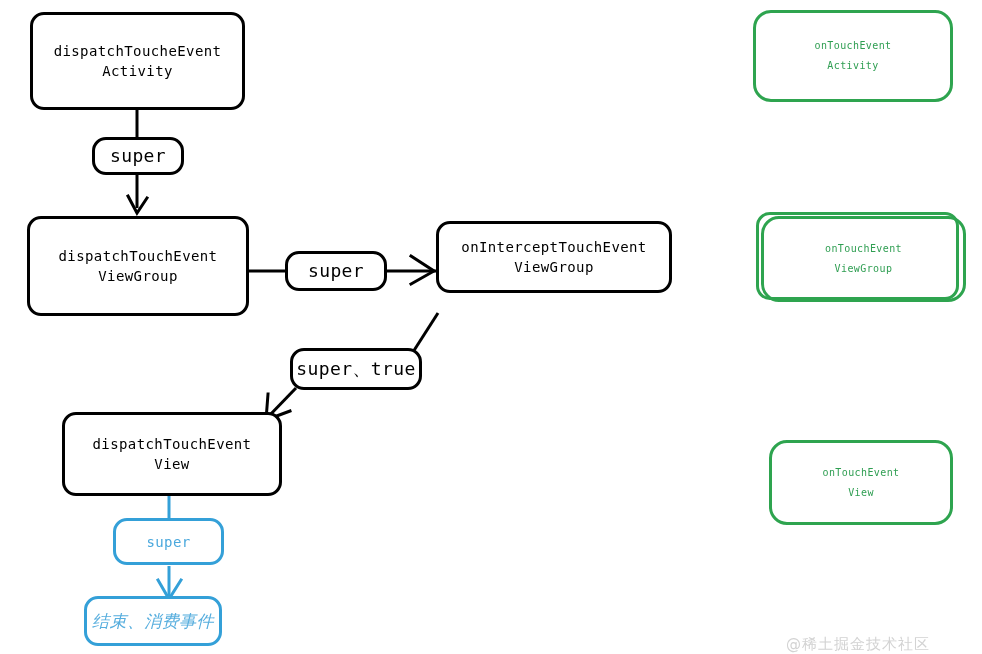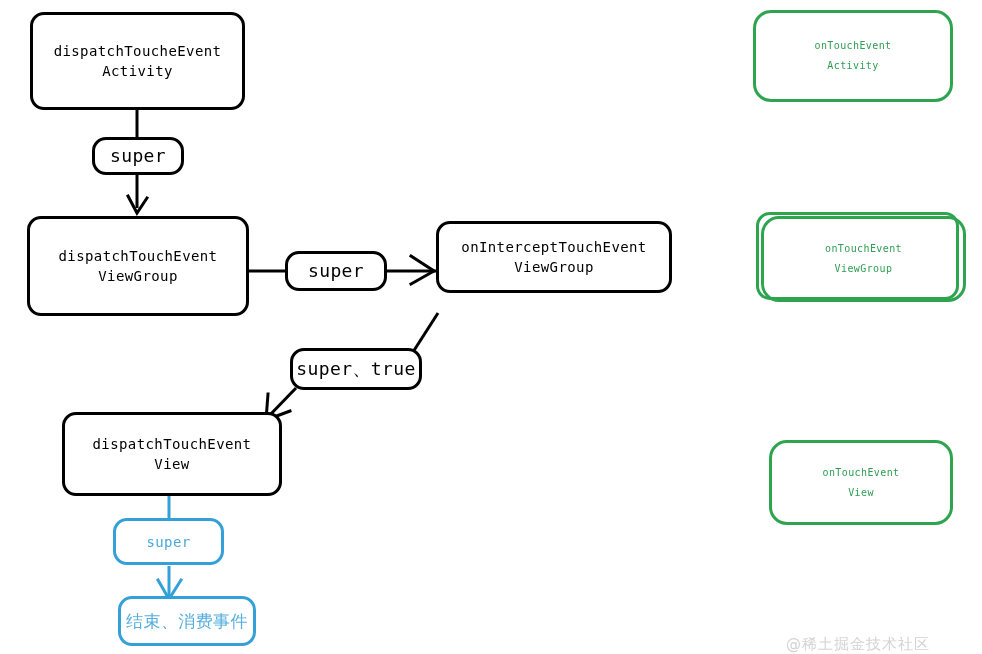--- a/index.html
+++ b/index.html
@@ -149,21 +149,21 @@
 
   <div class="node black-box" style="left:62px; top:412px; width:220px; height:84px;">
     <span class="line1">dispatchTouchEvent</span>
     <span class="line2">View</span>
   </div>
 
   <div class="node blue-box" style="left:113px; top:518px; width:111px; height:47px;">
     <span class="line1">super</span>
   </div>
 
-  <div class="node blue-cn" style="left:118px; top:596px; width:138px; height:50px;">
+  <div class="node blue-cn" style="left:84px; top:596px; width:138px; height:50px;font-style:italic;">
     <span class="line1">结束、消费事件</span>
   </div>
 
   <div class="node green-box" style="left:753px; top:10px; width:200px; height:92px;">
     <span class="line1">onTouchEvent</span>
     <span class="line2">Activity</span>
   </div>
 
   <div class="node green-ghost" style="left:756px; top:212px; width:203px; height:88px;"></div>
   <div class="node green-box" style="left:761px; top:216px; width:205px; height:86px; background:transparent;">

